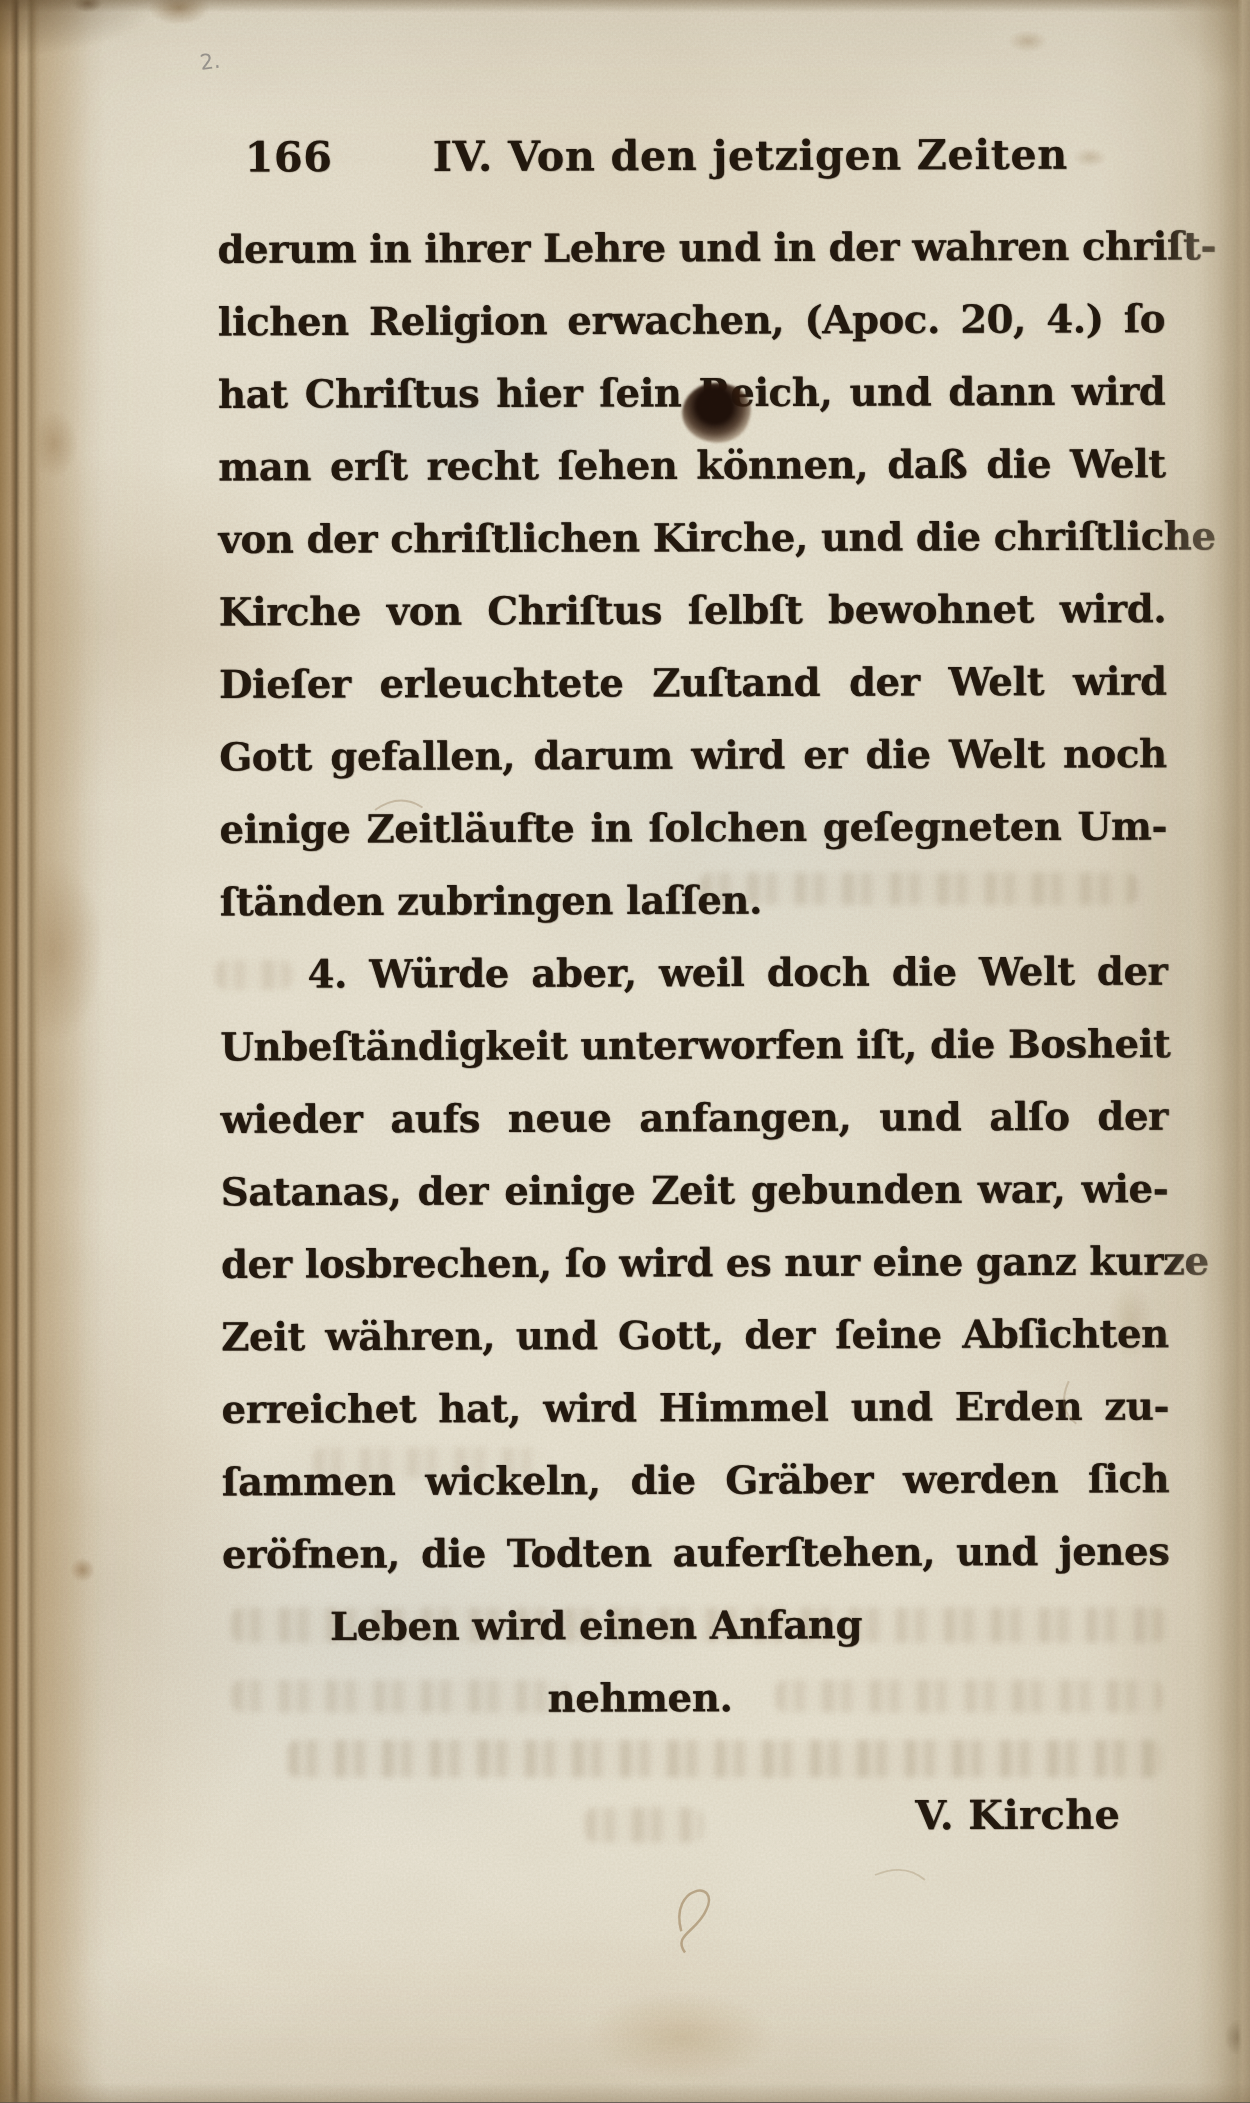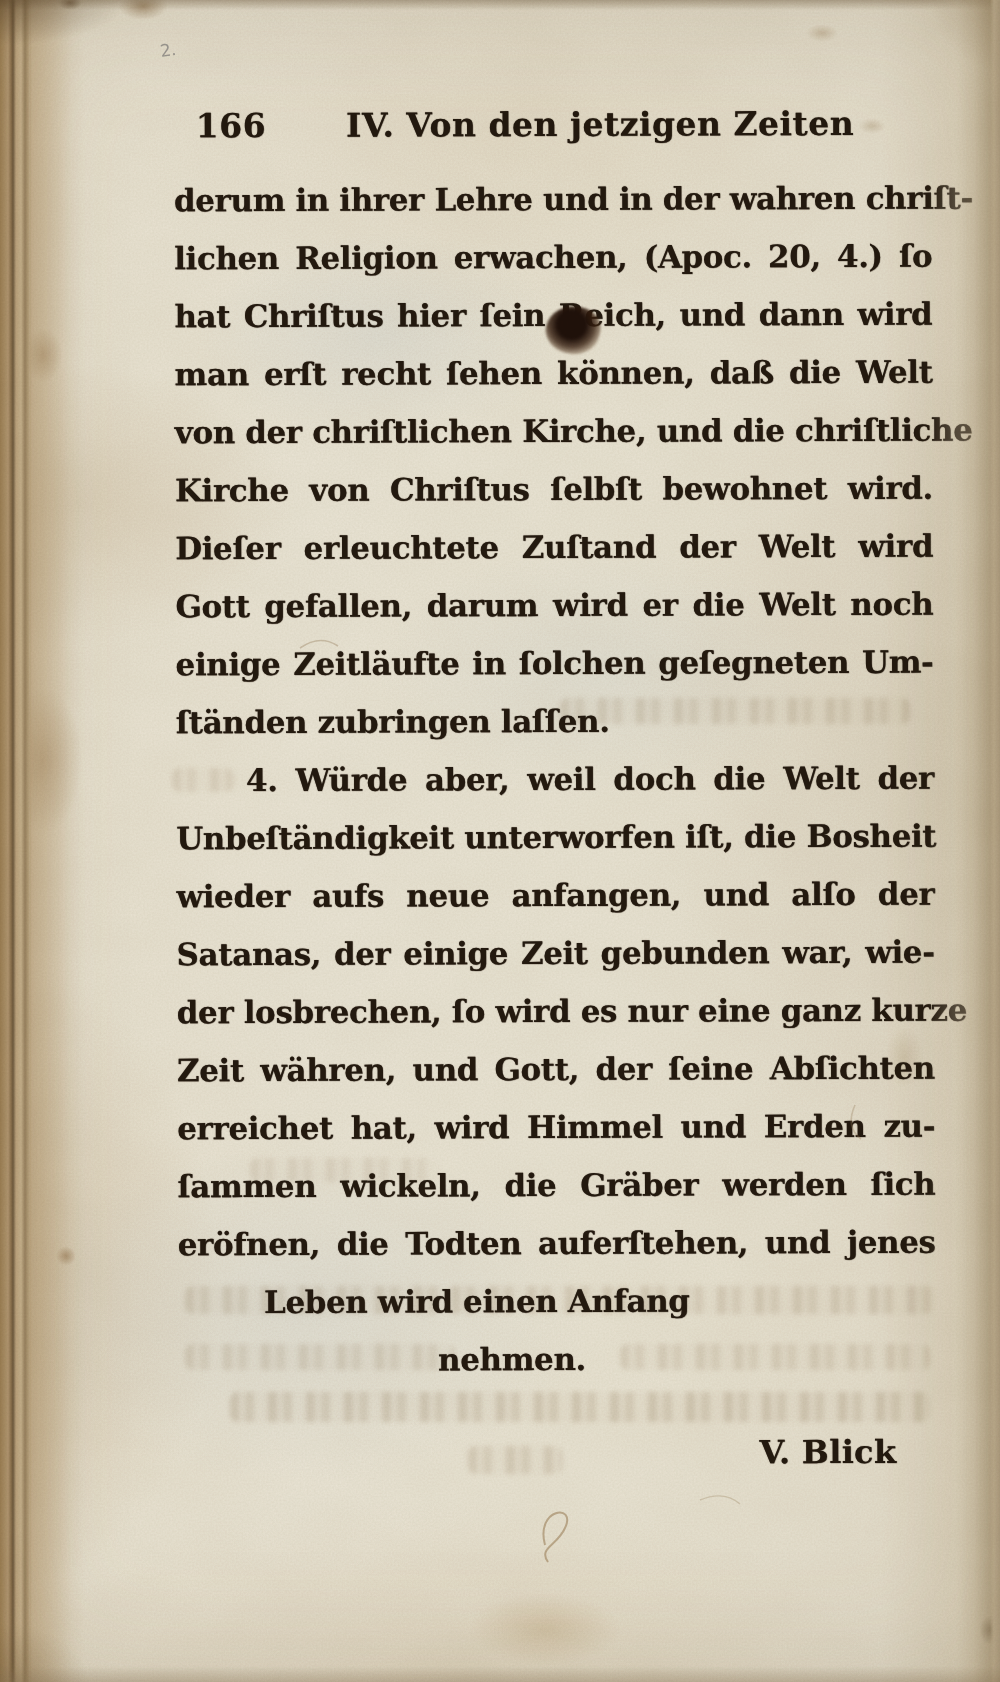--- a/index.html
+++ b/index.html
@@ -134,21 +134,21 @@
     <div class="line">wieder aufs neue anfangen, und alſo der</div>
     <div class="line">Satanas, der einige Zeit gebunden war, wie-</div>
     <div class="line">der losbrechen, ſo wird es nur eine ganz kurze</div>
     <div class="line">Zeit währen, und Gott, der ſeine Abſichten</div>
     <div class="line">erreichet hat, wird Himmel und Erden zu-</div>
     <div class="line">ſammen wickeln, die Gräber werden ſich</div>
     <div class="line">eröfnen, die Todten auferſtehen, und jenes</div>
     <div class="line center center-a">Leben wird einen Anfang</div>
     <div class="line center center-b">nehmen.</div>
     <div class="catchword-row">
-      <span>V. Blick</span>
+      <span>V. Kirche</span>
     </div>
   </div>
 
   <div class="ink-blot"></div>
 
   <div class="layer edge-left"></div>
   <div class="layer edge-left-fade"></div>
   <div class="layer edge-top"></div>
   <div class="layer corner-tl"></div>
   <div class="layer corner-tr"></div>

